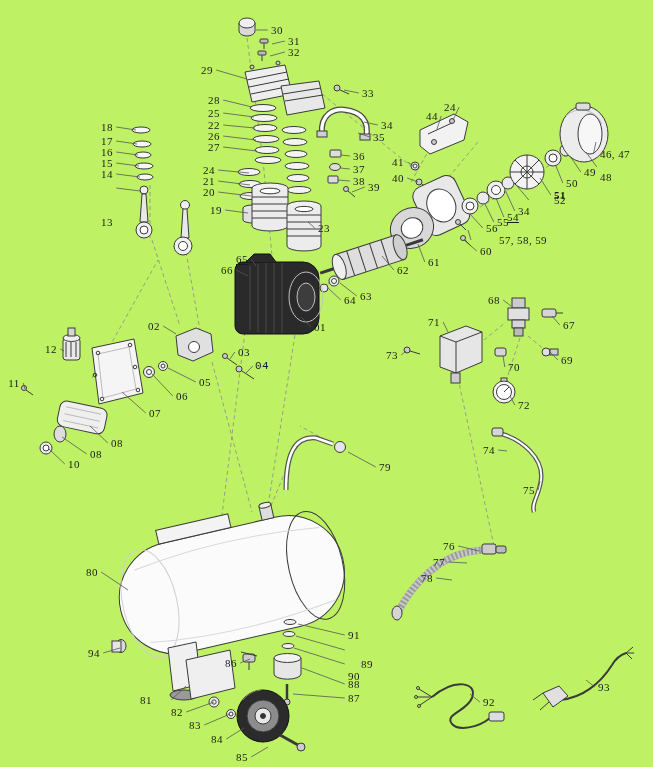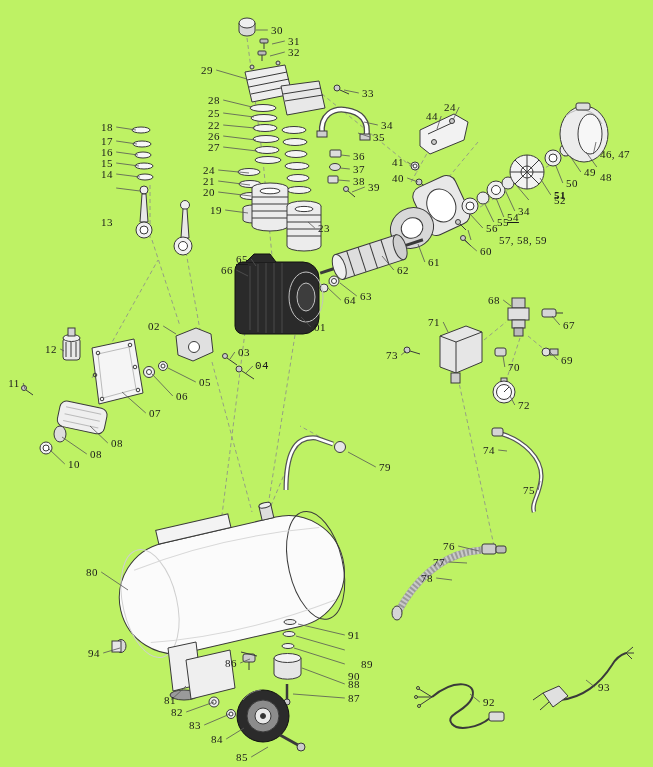--- a/index.html
+++ b/index.html
@@ -614,21 +614,21 @@
       <div class="part-label" style="left: 439px; top: 562px; color: rgb(26, 26, 26);">77</div>
       <div class="part-label" style="left: 427px; top: 578px; color: rgb(26, 26, 26);">78</div>
       <div class="part-label" style="left: 92px; top: 572px; color: rgb(26, 26, 26);">80</div>
       <div class="part-label" style="left: 94px; top: 653px; color: rgb(26, 26, 26);">94</div>
       <div class="part-label" style="left: 354px; top: 635px; color: rgb(26, 26, 26);">91</div>
       <div class="part-label" style="left: 354px; top: 676px; color: rgb(26, 26, 26);">90</div>
       <div class="part-label" style="left: 367px; top: 664px; color: rgb(26, 26, 26); text-align: right;">89</div>
       <div class="part-label" style="left: 354px; top: 684px; color: rgb(26, 26, 26);">88</div>
       <div class="part-label" style="left: 354px; top: 698px; color: rgb(26, 26, 26);">87</div>
       <div class="part-label" style="left: 231px; top: 663px; color: rgb(26, 26, 26);">86</div>
-      <div class="part-label" style="left: 170px; top: 700px; color: rgb(26, 26, 26);">81</div>
+      <div class="part-label" style="left: 146px; top: 700px; color: rgb(26, 26, 26);">81</div>
       <div class="part-label" style="left: 177px; top: 712px; color: rgb(26, 26, 26);">82</div>
       <div class="part-label" style="left: 195px; top: 725px; color: rgb(26, 26, 26);">83</div>
       <div class="part-label" style="left: 217px; top: 739px; color: rgb(26, 26, 26);">84</div>
       <div class="part-label" style="left: 242px; top: 757px; color: rgb(26, 26, 26);">85</div>
       <div class="part-label" style="left: 489px; top: 702px; color: rgb(26, 26, 26);">92</div>
       <div class="part-label" style="left: 604px; top: 687px; color: rgb(26, 26, 26);">93</div>
     </div>
 </div>
 
 </body></html>

